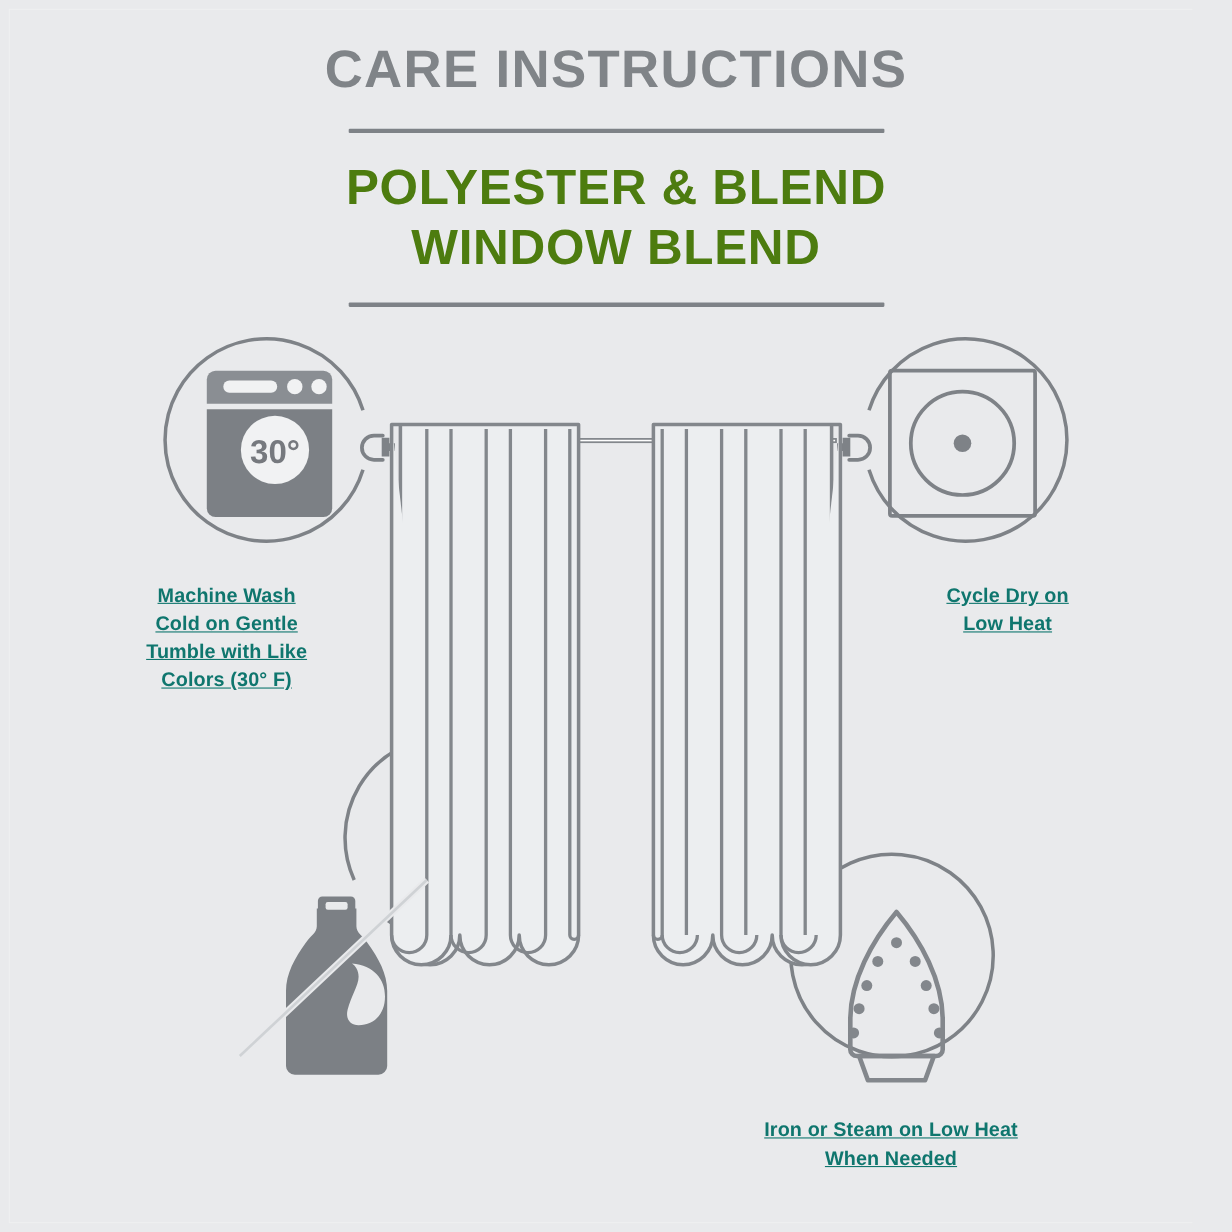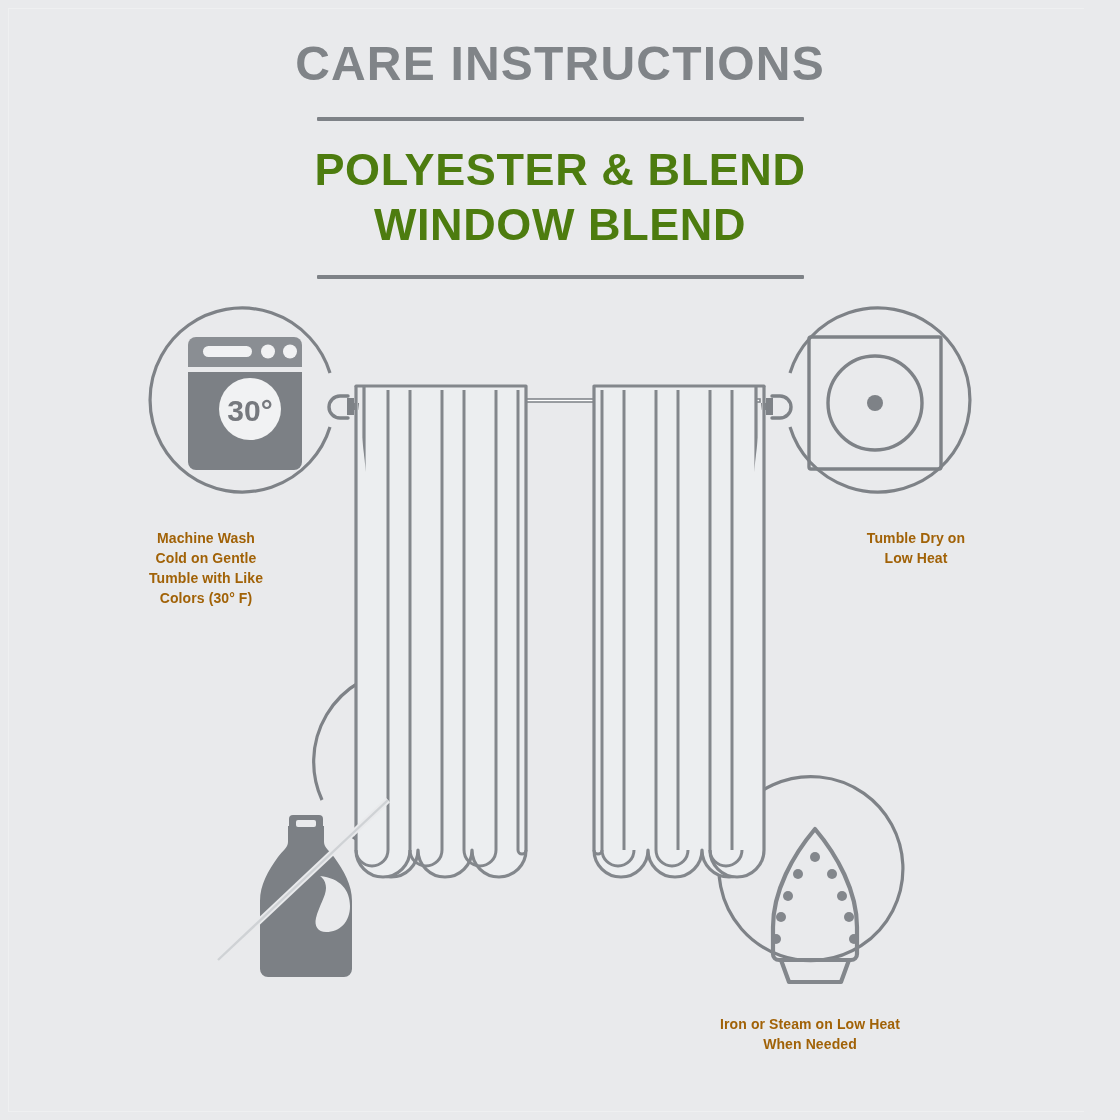--- a/index.html
+++ b/index.html
@@ -69,25 +69,26 @@
   .art {
     position: absolute;
     left: 0; top: 0;
     width: 1120px;
     height: 1120px;
   }
 
   
   .caption {
     position: absolute;
-    color: #a16207;
-    font-size: 14px;
+    color: #0f766e;
+    font-size: 18px;
     font-weight: bold;
     line-height: 1.42;
     letter-spacing: 0.1px;
+    text-decoration: underline;
   }
   .cap-wash   { left: 72px;  top: 529px; width: 268px; text-align: center; }
   .cap-dry    { left: 786px; top: 529px; width: 260px; text-align: center; }
   .cap-bleach { left: 178px; top: 1015px; width: 274px; text-align: center; }
   .cap-iron   { left: 600px; top: 1015px; width: 420px; text-align: center; }
 </style>
 </head>
 <body>
 
 <div class="page">
@@ -270,21 +271,21 @@
   </svg>
 
   <div class="caption cap-wash">
     <span>Machine Wash</span><br>
     <span>Cold on Gentle</span><br>
     <span>Tumble with Like</span><br>
     <span>Colors (30° F)</span>
   </div>
 
   <div class="caption cap-dry">
-    <span>Tumble Dry on</span><br>
+    <span>Cycle Dry on</span><br>
     <span>Low Heat</span>
   </div>
 
 
   <div class="caption cap-iron">
     <span>Iron or Steam on Low Heat</span><br>
     <span>When Needed</span>
   </div>
 
 </div>

